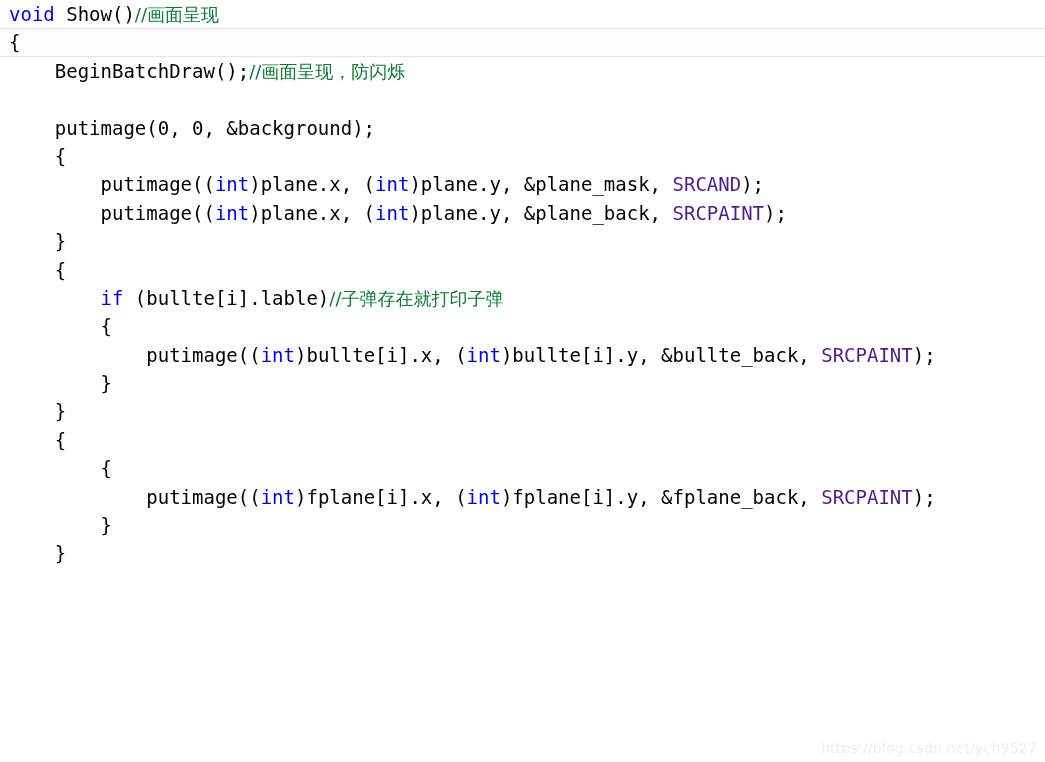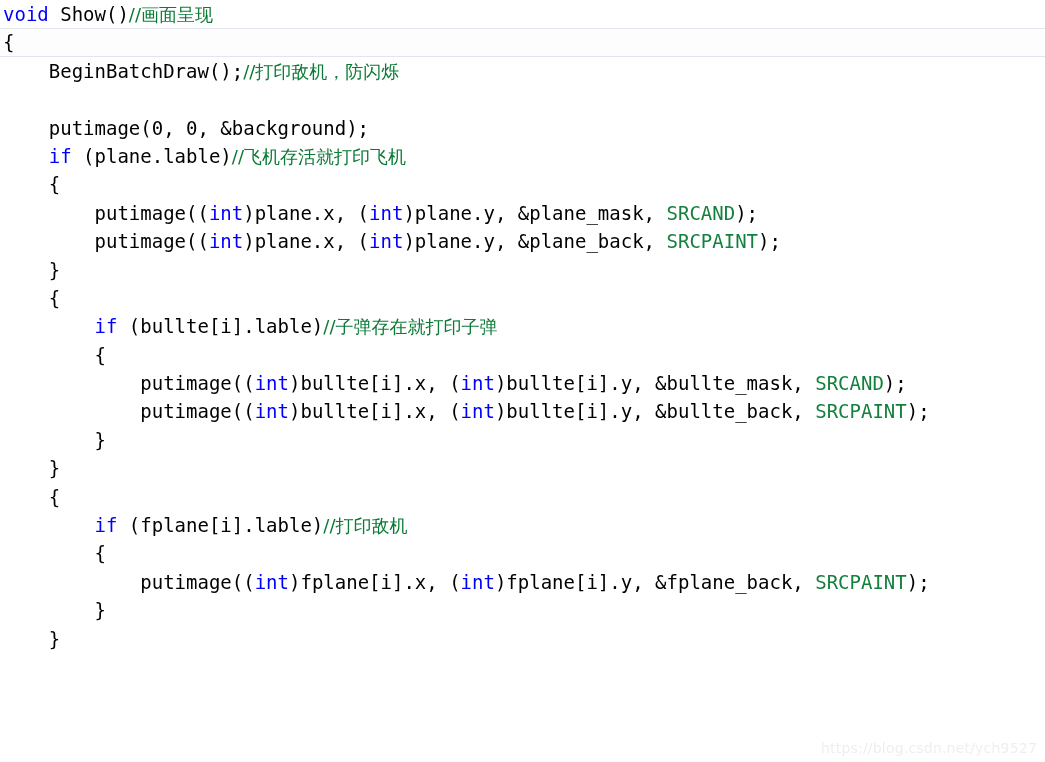--- a/index.html
+++ b/index.html
@@ -24,35 +24,35 @@
   }
 
   .code-line {
     position: relative;
     height: 28.4px;
     line-height: 28.4px;
     font-size: 19px;
     letter-spacing: 0px;
     white-space: pre;
     color: #000000;
-    padding-left: 3px;
+    padding-left: 9px;
     box-sizing: border-box;
   }
 
   .code-line.current {
     background: #fdfdfe;
     border-top: 1px solid #e4e4ef;
     border-bottom: 1px solid #e4e4ef;
     height: 28.4px;
     line-height: 26.4px;
   }
 
   
   .tok-kw       { color: #0000ff; }
-  .tok-macro    { color: #15803d; }
+  .tok-macro    { color: #4c1d95; }
   .tok-comment  { color: #0b7a35; }
   .tok-plain    { color: #000000; }
 
   .cjk {
     font-family: "DejaVu Sans", "Liberation Sans", sans-serif;
     font-size: 18px;
   }
 
   #watermark {
     position: absolute;
@@ -66,36 +66,33 @@
     pointer-events: none;
   }
 </style>
 </head>
 <body>
 
 <div id="code-viewer">
   <div id="code-body">
       <div class="code-line"><span class="tok-plain"></span><span class="tok-kw">void</span><span class="tok-plain"> Show()</span><span class="tok-comment cjk">//画面呈现</span></div>
       <div class="code-line current"><span class="tok-plain"></span><span class="tok-plain">{</span></div>
-      <div class="code-line"><span class="tok-plain">    </span><span class="tok-plain">BeginBatchDraw();</span><span class="tok-comment cjk">//打印敌机，防闪烁</span></div>
+      <div class="code-line"><span class="tok-plain">    </span><span class="tok-plain">BeginBatchDraw();</span><span class="tok-comment cjk">//画面呈现，防闪烁</span></div>
       <div class="code-line"><span class="tok-plain"></span>&nbsp;</div>
       <div class="code-line"><span class="tok-plain">    </span><span class="tok-plain">putimage(0, 0, &amp;background);</span></div>
-      <div class="code-line"><span class="tok-plain">    </span><span class="tok-kw">if</span><span class="tok-plain"> (plane.lable)</span><span class="tok-comment cjk">//飞机存活就打印飞机</span></div>
       <div class="code-line"><span class="tok-plain">    </span><span class="tok-plain">{</span></div>
       <div class="code-line"><span class="tok-plain">        </span><span class="tok-plain">putimage((</span><span class="tok-kw">int</span><span class="tok-plain">)plane.x, (</span><span class="tok-kw">int</span><span class="tok-plain">)plane.y, &amp;plane_mask, </span><span class="tok-macro">SRCAND</span><span class="tok-plain">);</span></div>
       <div class="code-line"><span class="tok-plain">        </span><span class="tok-plain">putimage((</span><span class="tok-kw">int</span><span class="tok-plain">)plane.x, (</span><span class="tok-kw">int</span><span class="tok-plain">)plane.y, &amp;plane_back, </span><span class="tok-macro">SRCPAINT</span><span class="tok-plain">);</span></div>
       <div class="code-line"><span class="tok-plain">    </span><span class="tok-plain">}</span></div>
       <div class="code-line"><span class="tok-plain">    </span><span class="tok-plain">{</span></div>
       <div class="code-line"><span class="tok-plain">        </span><span class="tok-kw">if</span><span class="tok-plain"> (bullte[i].lable)</span><span class="tok-comment cjk">//子弹存在就打印子弹</span></div>
       <div class="code-line"><span class="tok-plain">        </span><span class="tok-plain">{</span></div>
-      <div class="code-line"><span class="tok-plain">            </span><span class="tok-plain">putimage((</span><span class="tok-kw">int</span><span class="tok-plain">)bullte[i].x, (</span><span class="tok-kw">int</span><span class="tok-plain">)bullte[i].y, &amp;bullte_mask, </span><span class="tok-macro">SRCAND</span><span class="tok-plain">);</span></div>
       <div class="code-line"><span class="tok-plain">            </span><span class="tok-plain">putimage((</span><span class="tok-kw">int</span><span class="tok-plain">)bullte[i].x, (</span><span class="tok-kw">int</span><span class="tok-plain">)bullte[i].y, &amp;bullte_back, </span><span class="tok-macro">SRCPAINT</span><span class="tok-plain">);</span></div>
       <div class="code-line"><span class="tok-plain">        </span><span class="tok-plain">}</span></div>
       <div class="code-line"><span class="tok-plain">    </span><span class="tok-plain">}</span></div>
       <div class="code-line"><span class="tok-plain">    </span><span class="tok-plain">{</span></div>
-      <div class="code-line"><span class="tok-plain">        </span><span class="tok-kw">if</span><span class="tok-plain"> (fplane[i].lable)</span><span class="tok-comment cjk">//打印敌机</span></div>
       <div class="code-line"><span class="tok-plain">        </span><span class="tok-plain">{</span></div>
       <div class="code-line"><span class="tok-plain">            </span><span class="tok-plain">putimage((</span><span class="tok-kw">int</span><span class="tok-plain">)fplane[i].x, (</span><span class="tok-kw">int</span><span class="tok-plain">)fplane[i].y, &amp;fplane_back, </span><span class="tok-macro">SRCPAINT</span><span class="tok-plain">);</span></div>
       <div class="code-line"><span class="tok-plain">        </span><span class="tok-plain">}</span></div>
       <div class="code-line"><span class="tok-plain">    </span><span class="tok-plain">}</span></div>
     </div>
   <div id="watermark">https://blog.csdn.net/ych9527</div>
 </div>
 
 </body></html>

